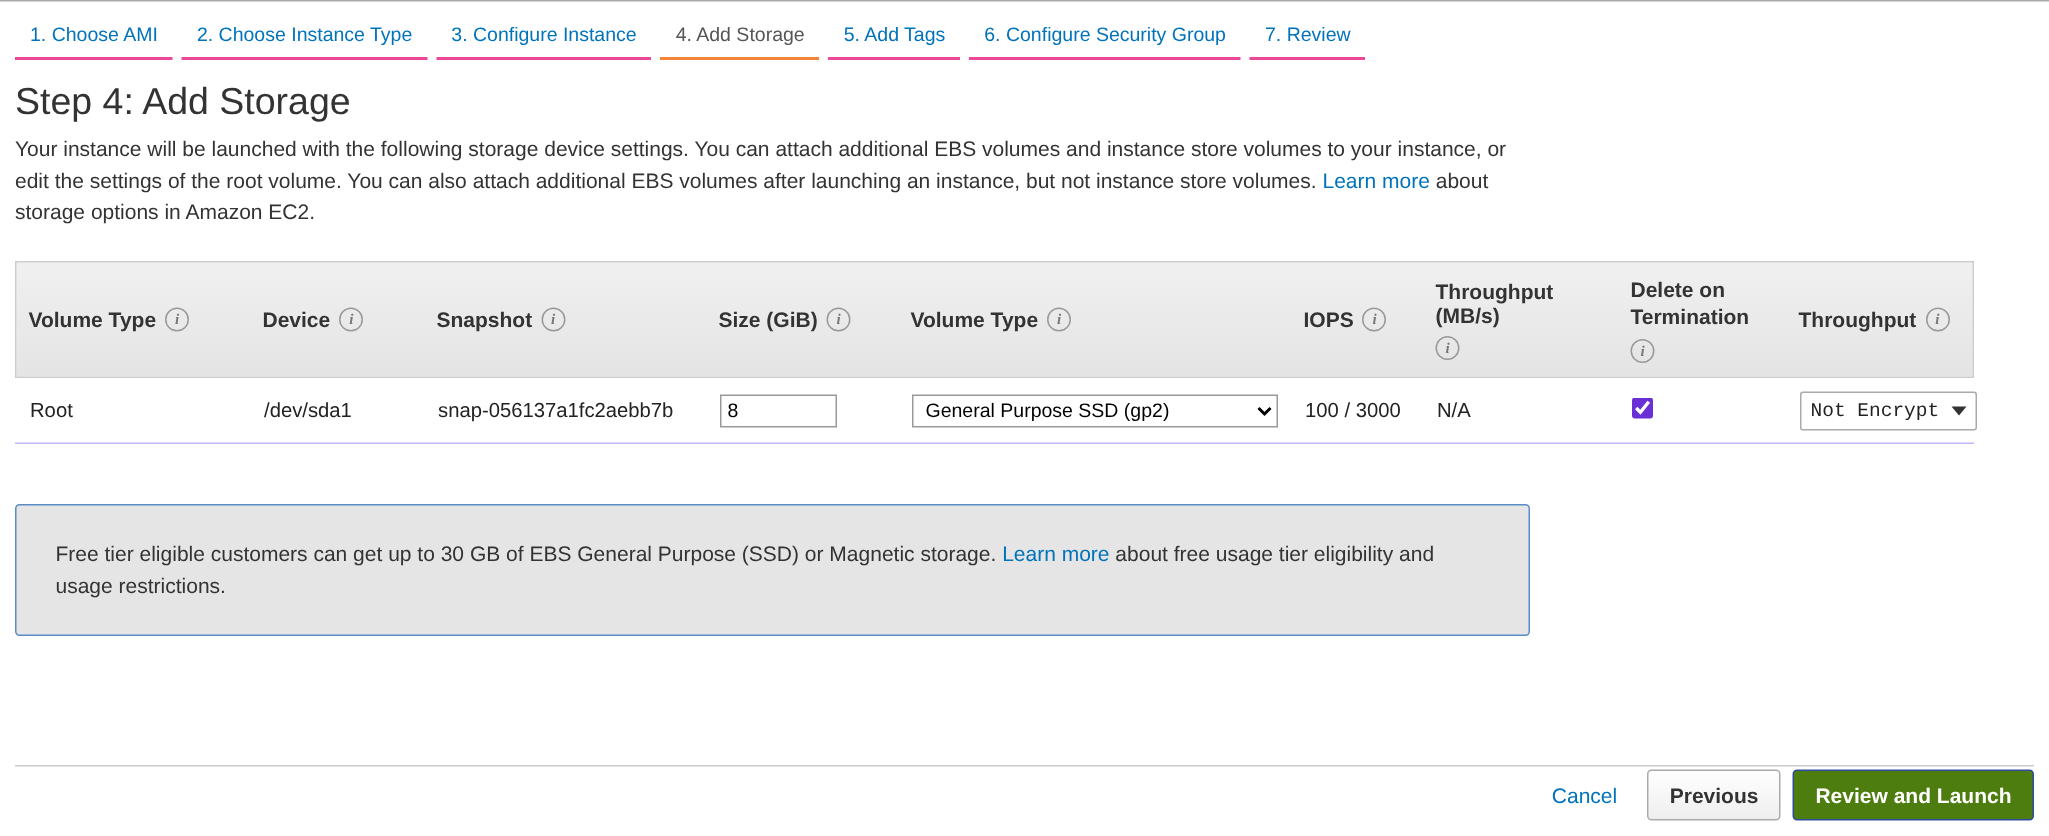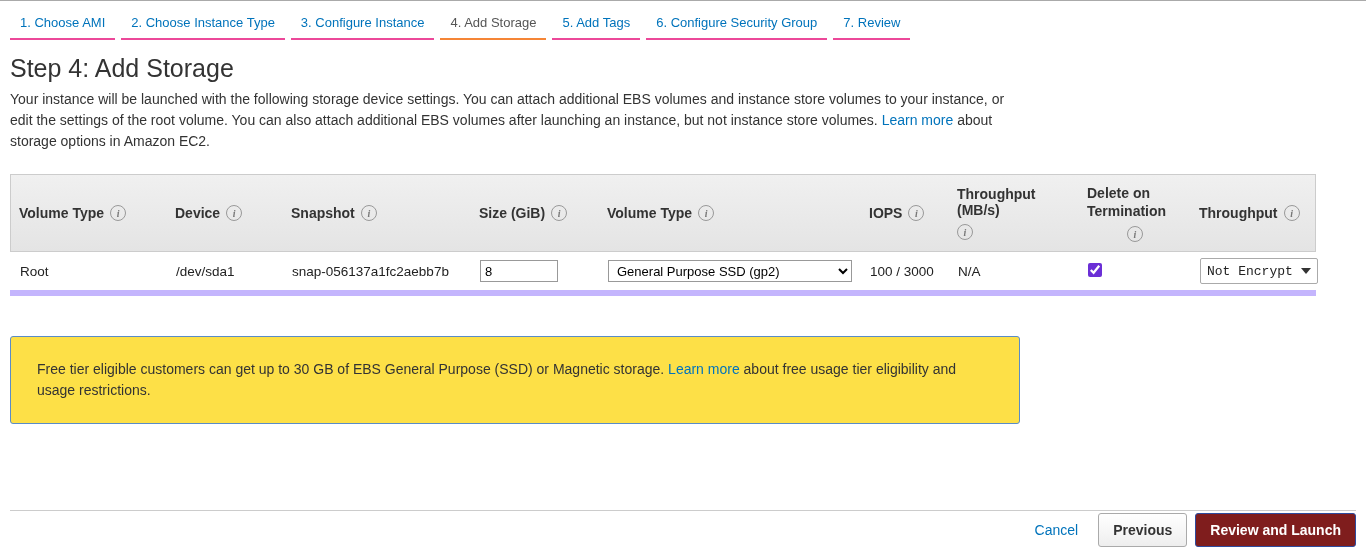--- a/index.html
+++ b/index.html
@@ -13,48 +13,48 @@
     .content { padding: 14px 10px; }
     h1 { font-size: 25px; font-weight: 300; color: #333; margin-bottom: 6px; }
     .desc { font-size: 14px; color: #333; line-height: 1.5; max-width: 1010px; }
     .desc a { color: #0073bb; text-decoration: none; }
     
     .storage-table { margin-top: 22px; width: 1306px; }
     .thead { display: flex; background: linear-gradient(#f0f0f0, #e4e4e4); border: 1px solid #ccc; height: 78px; align-items: center; }
     .th { padding: 0 8px; font-size: 14px; font-weight: bold; color: #333; display: flex; align-items: center; gap: 6px; }
     .info-icon { display: inline-flex; width: 16px; height: 16px; border: 1px solid #999; border-radius: 50%; align-items: center; justify-content: center; font-size: 10px; font-style: italic; color: #777; font-family: Georgia, serif; cursor: pointer; }
     
-    .tbody-row { display: flex; height: 44px; align-items: center; border-bottom: 6px solid #c4b5fd; }
+    .tbody-row { display: flex; height: 44px; align-items: center; border-bottom: 1px solid #c4b5fd; }
     .td { padding: 0 10px; font-size: 13.5px; color: #222; }
     
     .col-voltype { width: 156px; }
     .col-device { width: 116px; }
     .col-snapshot { width: 188px; }
     .col-size { width: 128px; }
     .col-voltype2 { width: 262px; }
     .col-iops { width: 88px; }
     .col-throughput { width: 130px; }
-    .col-delete { width: 112px; flex-direction: column; }
+    .col-delete { width: 112px; }
     .col-encryption { width: 124px; }
     
     .size-input { width: 78px; height: 22px; border: 1px solid #999; padding: 0 4px; font-size: 13px; }
     .vol-select { width: 244px; height: 22px; border: 1px solid #999; font-size: 13px; padding: 0 4px; background: #fff; }
     .encrypt-select-wrap { position: relative; width: 118px; height: 26px; border: 1px solid #aaa; border-radius: 2px; display: flex; align-items: center; justify-content: space-between; padding: 0 6px; font-size: 13px; cursor: pointer; background: #fff; }
     .caret-down { width: 0; height: 0; border-left: 5px solid transparent; border-right: 5px solid transparent; border-top: 6px solid #333; }
     .checkbox { width: 14px; height: 14px; accent-color: #6b2fd6; }
     
     .add-btn { margin: 10px 0 0 0; padding: 6px 12px; font-size: 14px; border: 1px solid #aaa; border-radius: 3px; background: linear-gradient(#fff, #eee); cursor: pointer; color: #333; }
     
-    .info-box { margin: 40px 0 0 0; width: 1010px; border: 1px solid #5a8cc7; background: #fde047; border-radius: 3px; padding: 22px 26px; font-size: 14px; line-height: 1.5; color: #333; }
+    .info-box { margin: 40px 0 0 0; width: 1010px; border: 1px solid #5a8cc7; background: #e5e5e5; border-radius: 3px; padding: 22px 26px; font-size: 14px; line-height: 1.5; color: #333; }
     .info-box a { color: #0073bb; text-decoration: none; }
     
     .footer { position: absolute; bottom: 10px; right: 16px; display: flex; gap: 8px; align-items: center; border-top: 1px solid #ccc; padding-top: 2px; width: 1346px; justify-content: flex-end; left: 10px; }
     .btn-link { color: #0073bb; background: none; border: none; font-size: 14px; padding: 8px 12px; cursor: pointer; }
     .btn-secondary { padding: 8px 14px; font-size: 14px; border: 1px solid #aaa; border-radius: 3px; background: linear-gradient(#fff, #eee); cursor: pointer; color: #333; font-weight: bold; }
-    .btn-primary { padding: 8px 14px; font-size: 14px; border: 1px solid #2e4b9e; border-radius: 3px; background: #7f1d1d; color: #fff; cursor: pointer; font-weight: bold; }
+    .btn-primary { padding: 8px 14px; font-size: 14px; border: 1px solid #2e4b9e; border-radius: 3px; background: #4d7c0f; color: #fff; cursor: pointer; font-weight: bold; }
   </style>
 </head>
 <body>
 
 <div class="page">
   <div class="wizard-tabs">
     <div class="wizard-tab">1. Choose AMI</div>
     <div class="wizard-tab">2. Choose Instance Type</div>
     <div class="wizard-tab">3. Configure Instance</div>
     <div class="wizard-tab active">4. Add Storage</div>

